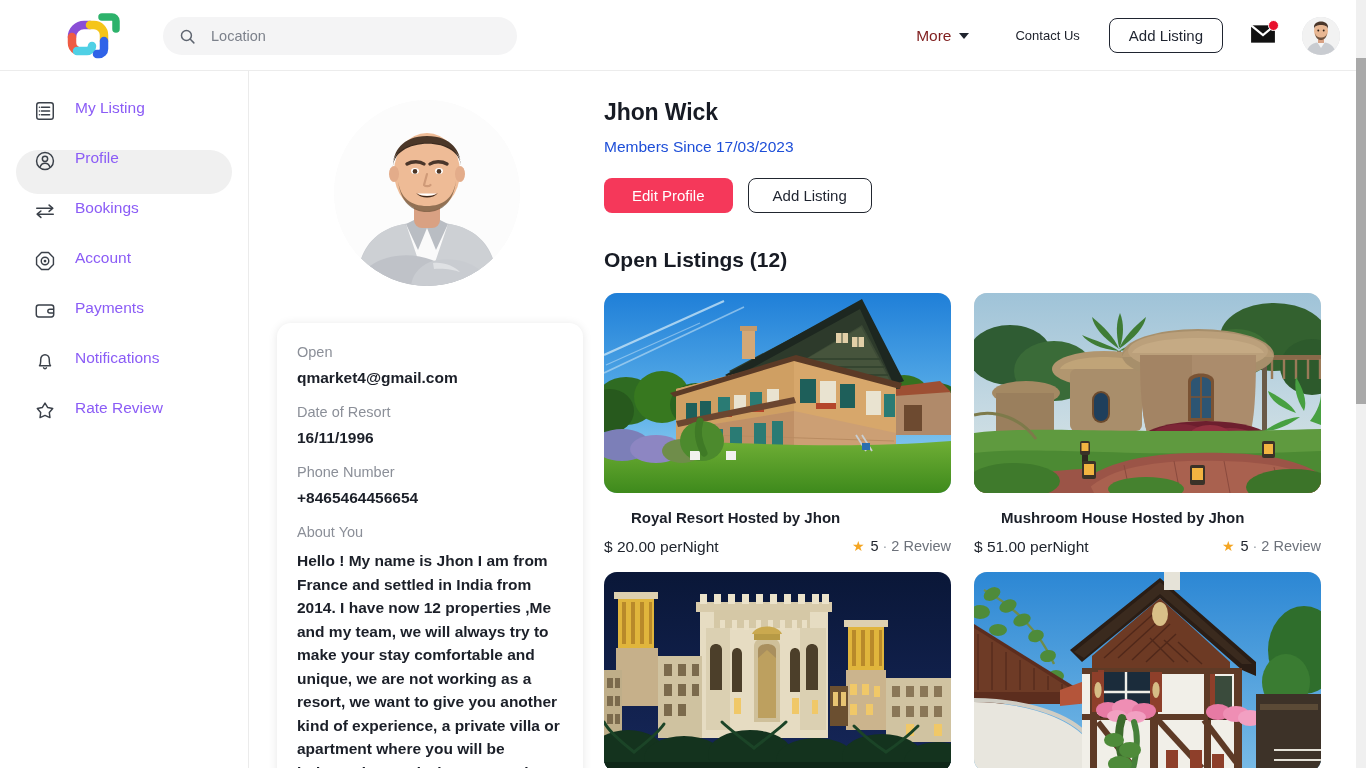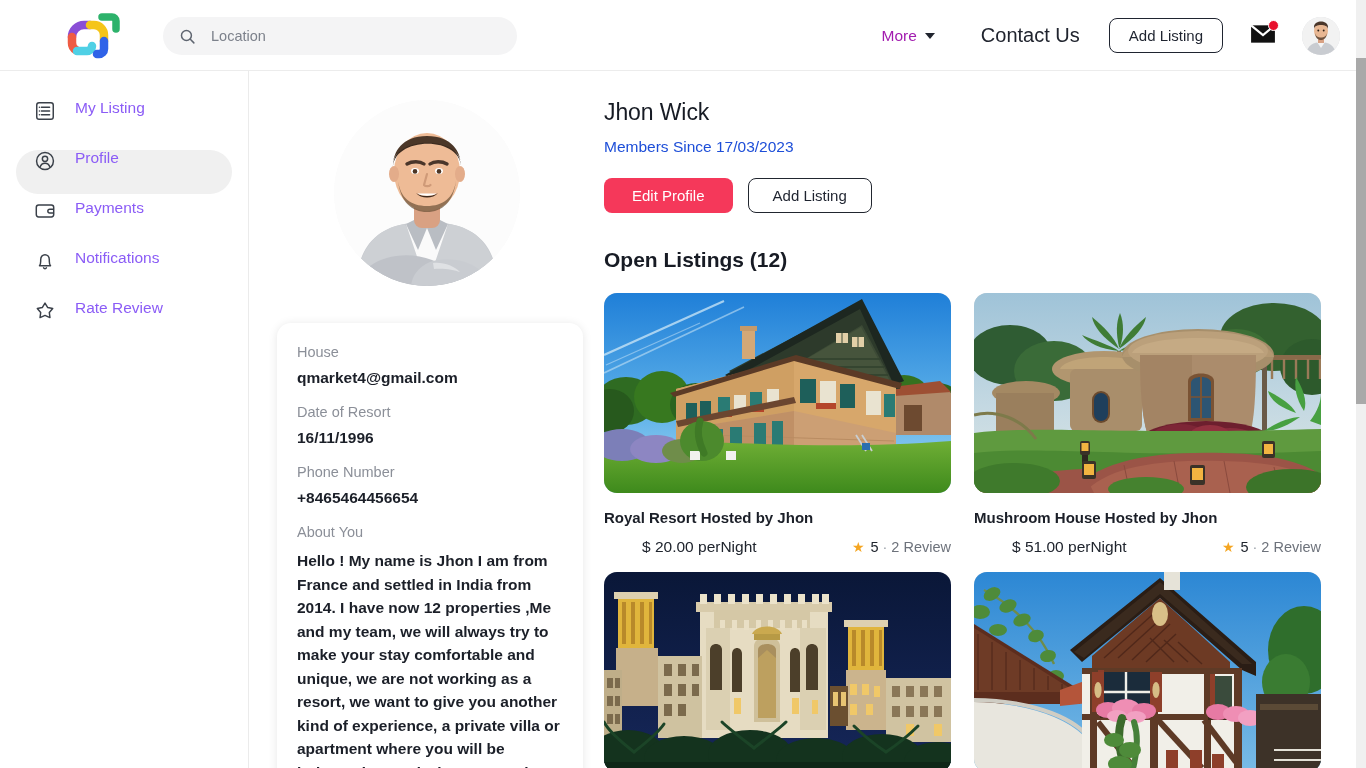--- a/index.html
+++ b/index.html
@@ -43,32 +43,32 @@
     width: 290px; height: 36px;
   }
   .search-input::placeholder { color: #7c818b; }
 
   .nav-right {
     position: absolute; right: 16px; top: 0;
     height: 71px; display: flex; align-items: center; gap: 0;
   }
   .nav-more {
     display: flex; align-items: center; gap: 8px;
-    font-size: 15.5px; color: #a21caf; font-weight: 500;
+    font-size: 15.5px; color: #7f1d1d; font-weight: 500;
     margin-right: 46px; cursor: pointer;
   }
   .caret {
     width: 0; height: 0;
     border-left: 5.5px solid transparent;
     border-right: 5.5px solid transparent;
     border-top: 6.5px solid #20242e;
     display:inline-block;
   }
   .nav-contact {
-    font-size: 20px; color: #20242e; font-weight: 400;
+    font-size: 13px; color: #20242e; font-weight: 400;
     margin-right: 29px; cursor: pointer; white-space: nowrap;
   }
   .btn-add-listing-top {
     height: 35px; padding: 0 19px;
     border: 1.4px solid #1f2430; border-radius: 8px;
     background: #ffffff; color: #1f2430;
     font-size: 15px; font-family: "Liberation Sans", sans-serif;
     cursor: pointer; margin-right: 27px; white-space: nowrap;
   }
   .mail-wrap { position: relative; width: 26px; height: 26px; margin-right: 26px; cursor:pointer; }
@@ -134,21 +134,21 @@
     line-height: 23.5px; margin-top: 4px;
   }
 
   
   .main {
     position: absolute; left: 604px; top: 71px;
     width: 752px; height: 697px;
     background: #ffffff;
     padding: 28px 0 0 0;
   }
-  .name-title { font-size: 23px; font-weight: 400; color: #171b24; letter-spacing: -0.1px; }
+  .name-title { font-size: 23px; font-weight: 700; color: #171b24; letter-spacing: -0.1px; }
   .member-since { font-size: 15.5px; color: #1d4ed8; margin-top: 12px; }
   .btn-row { display: flex; gap: 15px; margin-top: 22px; }
   .btn-edit-profile {
     height: 35px; padding: 0 28px;
     background: #f5385a; color: #ffffff;
     border: none; border-radius: 8px;
     font-size: 15px; font-family: "Liberation Sans", sans-serif;
     cursor: pointer;
   }
   .btn-add-listing {
@@ -168,26 +168,25 @@
   }
   .card { width: 347px; cursor: pointer; }
   .card-img {
     width: 347px; height: 200px;
     border-radius: 13px; overflow: hidden;
     position: relative; background: #cfd4d8;
   }
   .card-img svg { display: block; width: 347px; height: 200px; }
   .card-title {
     font-size: 15px; font-weight: 700; color: #1b1f28;
-    margin-top: 16px; white-space: nowrap;
+    margin-top: 16px; white-space: nowrap; margin-left: 27px;
   }
   .card-meta {
-    display: flex; align-items: center; justify-content: space-between;
+    display: flex; align-items: flex-start; justify-content: space-between;
     margin-top: 12px;
-    margin-left: 38px;
   }
   .card-price { font-size: 15.5px; color: #20252e; }
   .card-rating { display: flex; align-items: center; font-size: 14.5px; color: #6d727b; }
   .star { color: #f5a623; font-size: 14px; margin-right: 6px; line-height:1; }
   .rate-num { color: #20252e; margin-right: 4px; }
   .dot-sep { color: #9aa0a8; margin-right: 4px; }
 
   
   .scrollbar-track {
     position: absolute; right: 0; top: 0;
@@ -284,21 +283,38 @@
 
     <div class="side-item active">
       <svg class="side-ico" viewBox="0 0 24 24" fill="none" stroke="#3a4049" stroke-width="1.6">
         <circle cx="12" cy="12" r="9.2"></circle>
         <circle cx="12" cy="9.6" r="2.9"></circle>
         <path d="M6.6 18.6 C7.6 15.6 9.6 14.4 12 14.4 C14.4 14.4 16.4 15.6 17.4 18.6" stroke-linecap="round"></path>
       </svg>
       <span class="side-label">Profile</span>
     </div>
 
-
+    <div class="side-item">
+      <svg class="side-ico" viewBox="0 0 24 24" fill="none" stroke="#3a4049" stroke-width="1.7">
+        <line x1="3" y1="9" x2="20" y2="9" stroke-linecap="round"></line>
+        <polyline points="16.5,5.5 20.5,9 16.5,12.5" stroke-linecap="round" stroke-linejoin="round"></polyline>
+        <line x1="21" y1="15.5" x2="4" y2="15.5" stroke-linecap="round"></line>
+        <polyline points="7.5,12 3.5,15.5 7.5,19" stroke-linecap="round" stroke-linejoin="round"></polyline>
+      </svg>
+      <span class="side-label">Bookings</span>
+    </div>
+
+    <div class="side-item">
+      <svg class="side-ico" viewBox="0 0 24 24" fill="none" stroke="#3a4049" stroke-width="1.55">
+        <polygon points="8.2,2.8 15.8,2.8 21.2,8.2 21.2,15.8 15.8,21.2 8.2,21.2 2.8,15.8 2.8,8.2" stroke-linejoin="round"></polygon>
+        <circle cx="12" cy="12" r="4.1"></circle>
+        <circle cx="12" cy="12" r="1.5" fill="#3a4049" stroke="none"></circle>
+      </svg>
+      <span class="side-label">Account</span>
+    </div>
 
     <div class="side-item">
       <svg class="side-ico" viewBox="0 0 24 24" fill="none" stroke="#3a4049" stroke-width="1.6">
         <rect x="2.5" y="5.5" width="19" height="13" rx="2.6"></rect>
         <path d="M21.5 10 h-4.3 a2.1 2.1 0 0 0 0 4.2 h4.3" stroke-linejoin="round"></path>
       </svg>
       <span class="side-label">Payments</span>
     </div>
 
     <div class="side-item">
@@ -363,21 +379,21 @@
 
           <path d="M64 80 C66 102 78 112 93 112 C108 112 120 102 122 80 C120 98 109 106 93 106 C77 106 66 98 64 80 Z" fill="#6b5138" opacity="0.7"></path>
 
           <path d="M82 93 C87 99 99 99 104 93 C99 97 87 97 82 93 Z" fill="#40291c"></path>
           <path d="M83.5 93.6 C88 96.5 98 96.5 102.5 93.6 Z" fill="#ffffff"></path>
         </g>
       </svg>
     </div>
 
     <div class="info-card">
-      <div class="fld-label">House</div>
+      <div class="fld-label">Open</div>
       <div class="fld-value">qmarket4@gmail.com</div>
 
       <div class="fld-label">Date of Resort</div>
       <div class="fld-value">16/11/1996</div>
 
       <div class="fld-label">Phone Number</div>
       <div class="fld-value">+8465464456654</div>
 
       <div class="fld-label">About You</div>
       <div class="about-text">Hello ! My name is Jhon I am from France and settled in India from 2014. I have now 12 properties ,Me and my team, we will always try to make your stay comfortable and unique, we are not working as a resort, we want to give you another kind of experience, a private villa or apartment where you will be independent and where you enjoy the feeling of a home away from home.</div>

